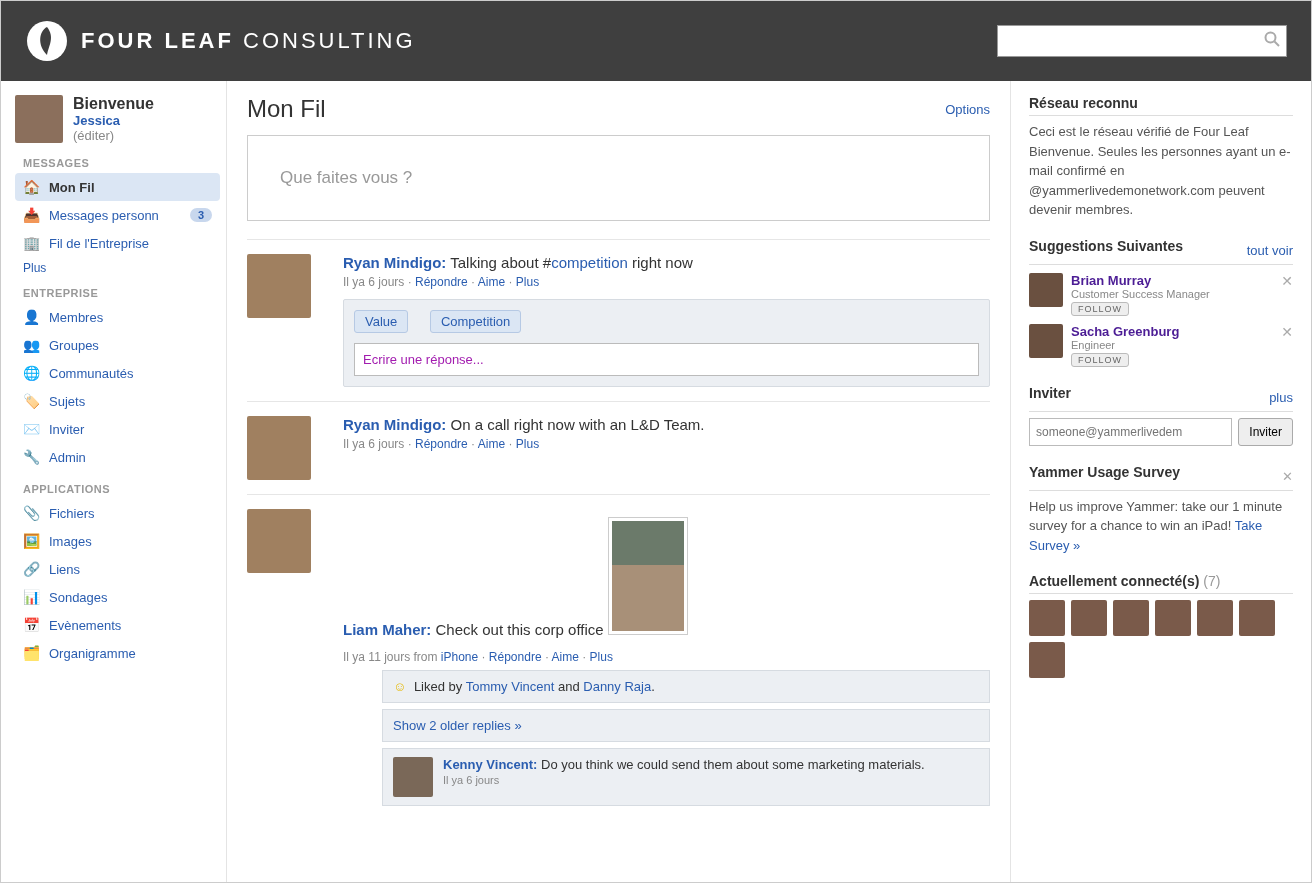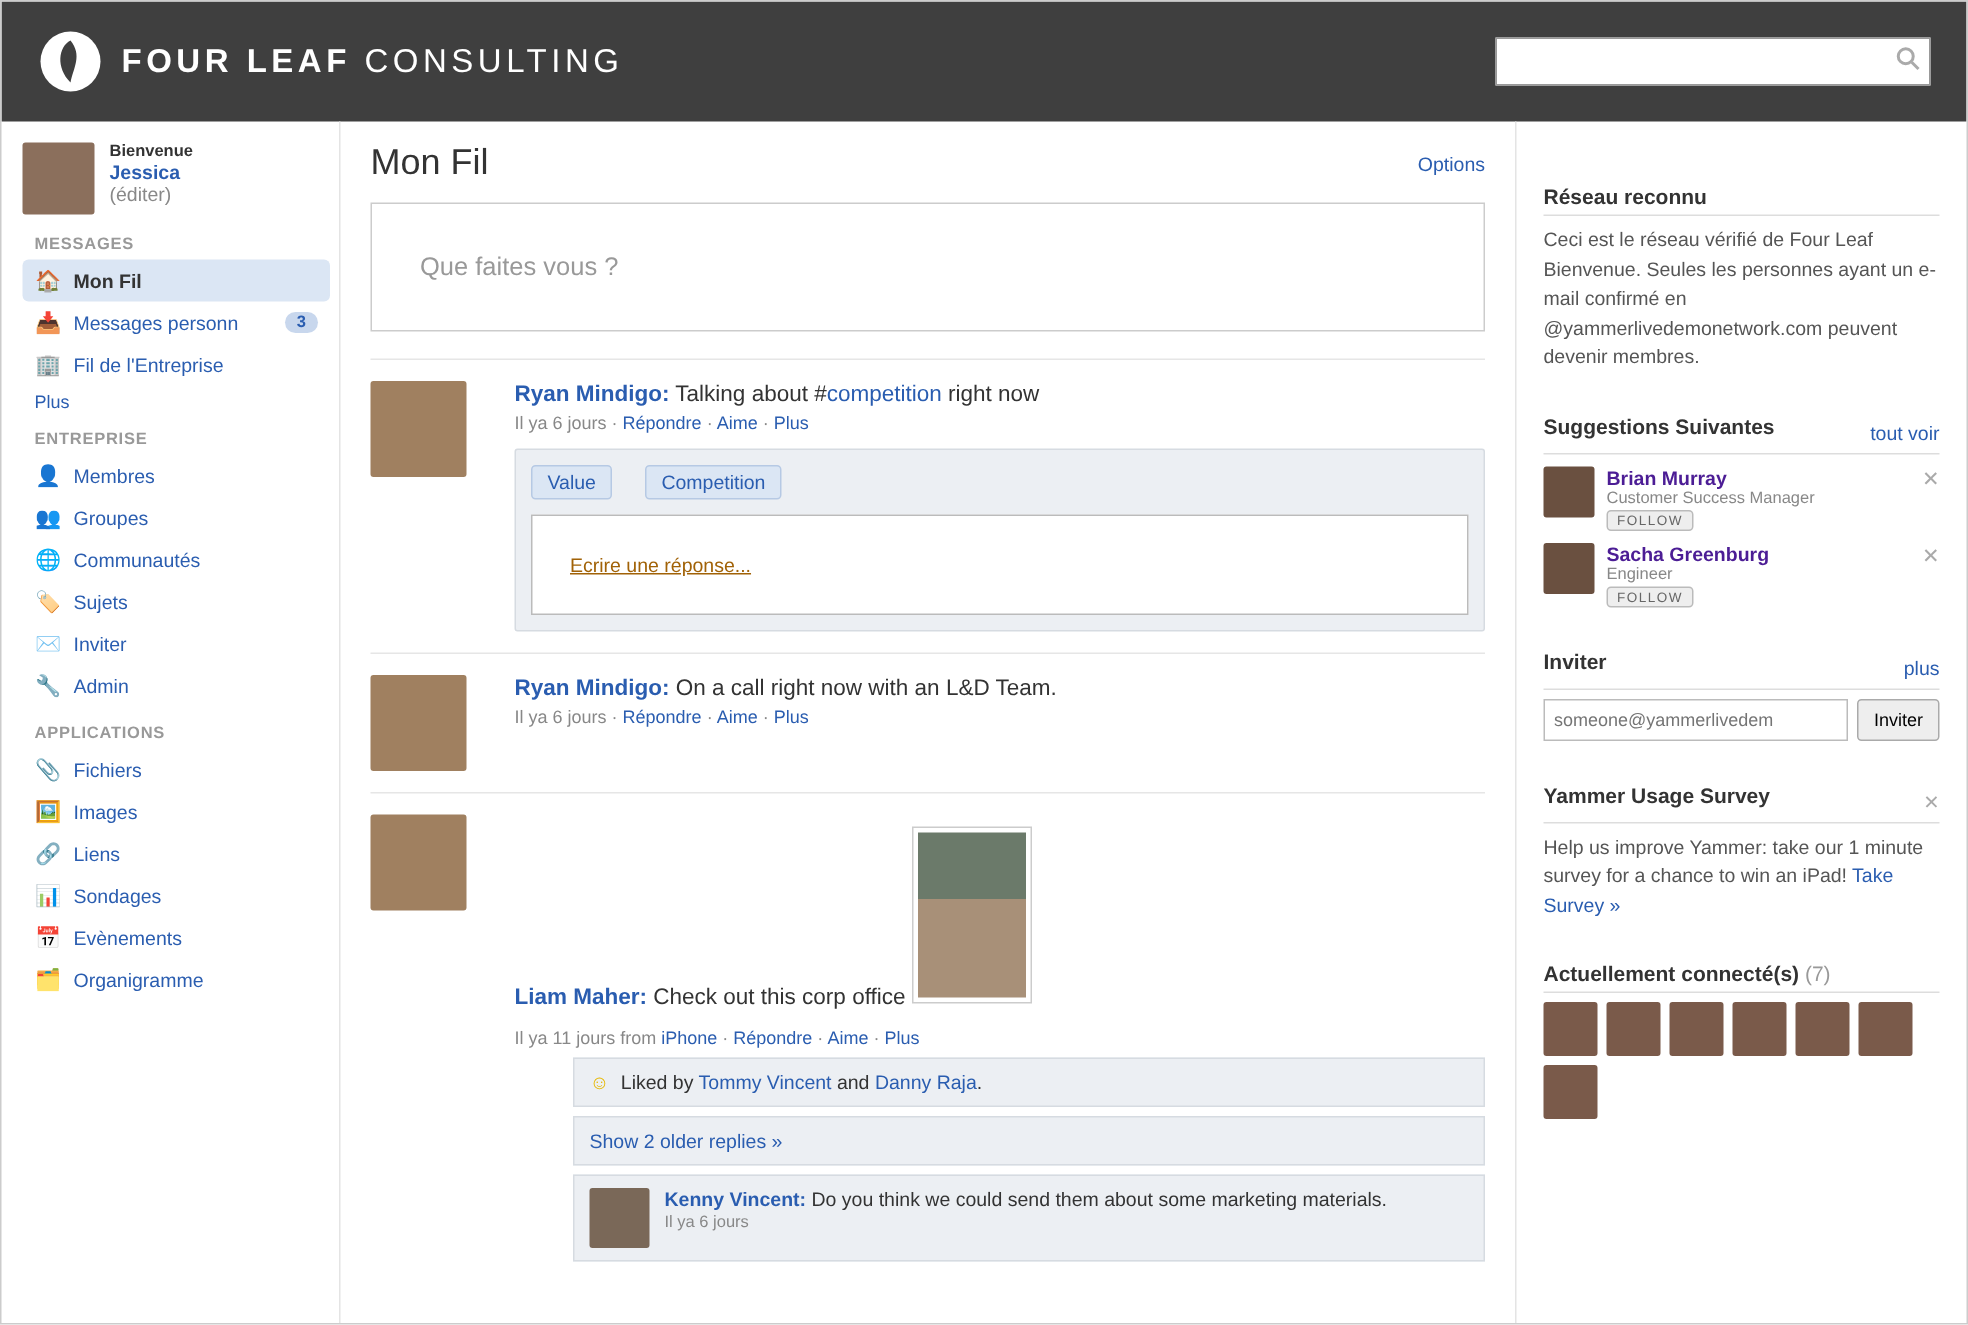--- a/index.html
+++ b/index.html
@@ -18,21 +18,21 @@
 
 
 .body { display: flex; height: calc(100% - 80px); }
 .sidebar { width: 225px; padding: 14px 6px 14px 14px; overflow-y: auto; }
 .main { flex: 1; padding: 14px 20px; border-left: 1px solid #e4e4e4; border-right: 1px solid #e4e4e4; overflow-y: auto; }
 .rightcol { width: 300px; padding: 14px 18px; overflow-y: auto; }
 
 
 .welcome { display: flex; gap: 10px; margin-bottom: 14px; }
 .welcome .avatar { width: 48px; height: 48px; background: #8b6f5c; border-radius: 2px; }
-.welcome .txt b { display: block; font-size: 11px; }
+.welcome .txt b { display: block; font-size: 16px; }
 .welcome .txt .name { color: #2a5db0; font-weight: bold; }
 .welcome .txt .edit { color: #888; }
 .nav-heading { color: #999; font-size: 11px; font-weight: bold; letter-spacing: 0.5px; margin: 12px 0 4px 8px; }
 .nav-item { display: flex; align-items: center; gap: 8px; padding: 5px 8px; border-radius: 4px; color: #2a5db0; cursor: pointer; font-size: 13px; }
 .nav-item.active { background: #dbe6f4; color: #333; font-weight: bold; }
 .nav-item .ico { width: 18px; height: 18px; display: inline-flex; align-items: center; justify-content: center; font-size: 14px; }
 .nav-item .label { flex: 1; white-space: nowrap; overflow: hidden; text-overflow: ellipsis; }
 .badge { background: #c8d7ed; color: #2a5db0; border-radius: 10px; padding: 1px 8px; font-size: 11px; font-weight: bold; }
 .plus-link { color: #2a5db0; font-size: 12px; margin-left: 8px; display: inline-block; margin-top: 4px; cursor: pointer; }
 
@@ -42,34 +42,34 @@
 .compose { border: 1px solid #ccc; padding: 32px; color: #999; font-size: 17px; margin-bottom: 18px; cursor: text; }
 .post { display: flex; gap: 32px; padding: 14px 0; border-top: 1px solid #e6e6e6; }
 .post .avatar { width: 64px; height: 64px; background: #a08060; border-radius: 2px; flex-shrink: 0; }
 .post .content { flex: 1; }
 .post .author { color: #2a5db0; font-weight: bold; font-size: 15px; }
 .post .msg { font-size: 15px; color: #333; }
 .post .meta { color: #888; font-size: 12px; margin-top: 4px; }
 .post .meta a { color: #2a5db0; }
 .tags-reply { background: #eceff3; border: 1px solid #d6dbe1; padding: 10px; margin-top: 10px; border-radius: 2px; }
 .tag { display: inline-block; background: #dbe6f4; border: 1px solid #b6c9e4; color: #2a5db0; padding: 3px 10px; border-radius: 3px; font-size: 13px; margin-right: 18px; cursor: pointer; }
-.reply-input { width: 100%; border: 1px solid #bbb; padding: 25px; color: #a16207; font-size: 13px; margin-top: 10px; background: #fff; cursor: text; text-decoration: underline; }
+.reply-input { width: 100%; border: 1px solid #bbb; padding: 8px; color: #a21caf; font-size: 13px; margin-top: 10px; background: #fff; cursor: text; }
 .attach { display: inline-block; border: 1px solid #ccc; padding: 3px; margin-top: 8px; }
 .attach .img { width: 72px; height: 110px; background: linear-gradient(#6b7a6a 0 40%, #a89078 40% 100%); }
 .liked-bar, .older-bar, .reply-row { background: #eceff3; border: 1px solid #d6dbe1; padding: 8px 10px; margin-top: 6px; font-size: 13px; margin-left: 39px; }
 .liked-bar .smile { color: #e6b800; margin-right: 4px; }
 .reply-row { display: flex; gap: 10px; }
 .reply-row .mini-av { width: 40px; height: 40px; background: #7a6858; border-radius: 2px; flex-shrink: 0; }
 .reply-row .rcontent .author { font-size: 13px; }
 .reply-row .rcontent .msg2 { font-size: 13px; color: #333; }
 .reply-row .rcontent .meta2 { color: #888; font-size: 11px; margin-top: 2px; }
 
 
 .rightcol h3 { font-size: 14px; font-weight: bold; margin-bottom: 6px; border-bottom: 1px solid #ddd; padding-bottom: 4px; }
-.rightcol .section { margin-bottom: 18px; margin-top: 28px; }
+.rightcol .section { margin-bottom: 18px; }
 .rightcol .sec-head { display: flex; justify-content: space-between; align-items: center; }
 .rightcol p { font-size: 13px; color: #555; line-height: 1.5; }
 .sugg { display: flex; gap: 8px; margin-top: 8px; position: relative; }
 .sugg .av { width: 34px; height: 34px; background: #6a5040; border-radius: 2px; }
 .sugg .info .nm { color: #4c1d95; font-weight: bold; font-size: 13px; }
 .sugg .info .role { color: #888; font-size: 11px; }
 .sugg .close { position: absolute; right: 0; top: 0; color: #aaa; cursor: pointer; font-size: 14px; }
 .follow-btn { font-size: 9px; letter-spacing: 1px; border: 1px solid #bbb; background: #eee; padding: 1px 6px; border-radius: 3px; margin-top: 2px; display: inline-block; cursor: pointer; color: #666; }
 .invite-row { display: flex; gap: 6px; margin-top: 6px; }
 .invite-row input { flex: 1; border: 1px solid #bbb; padding: 6px; font-size: 12px; color: #999; }

